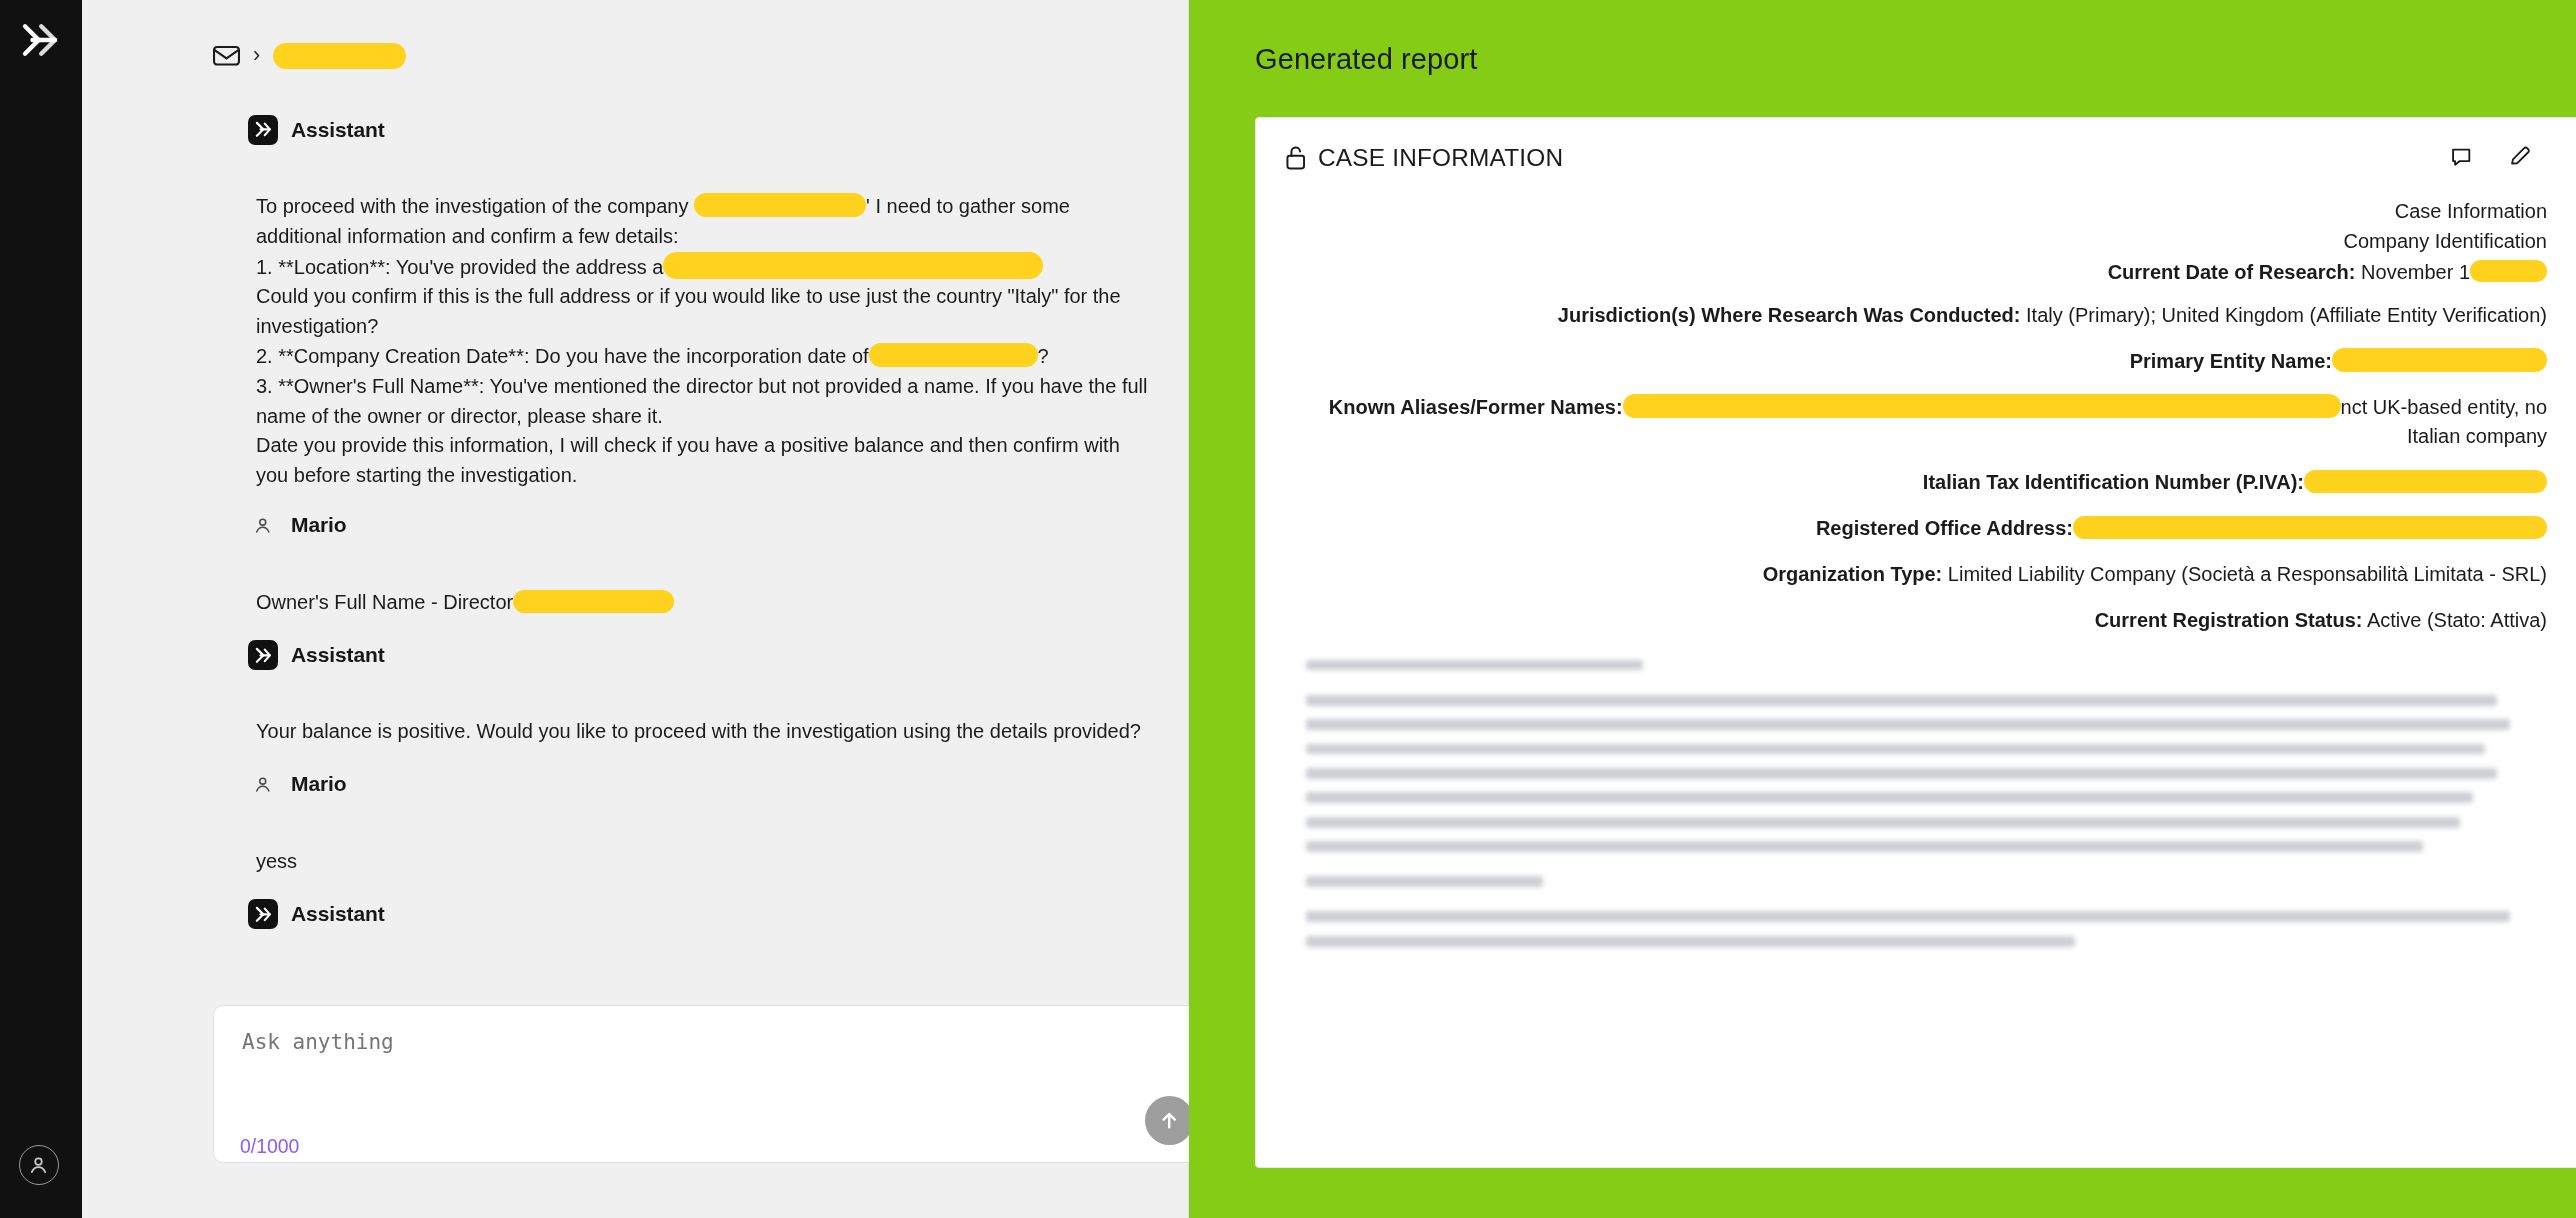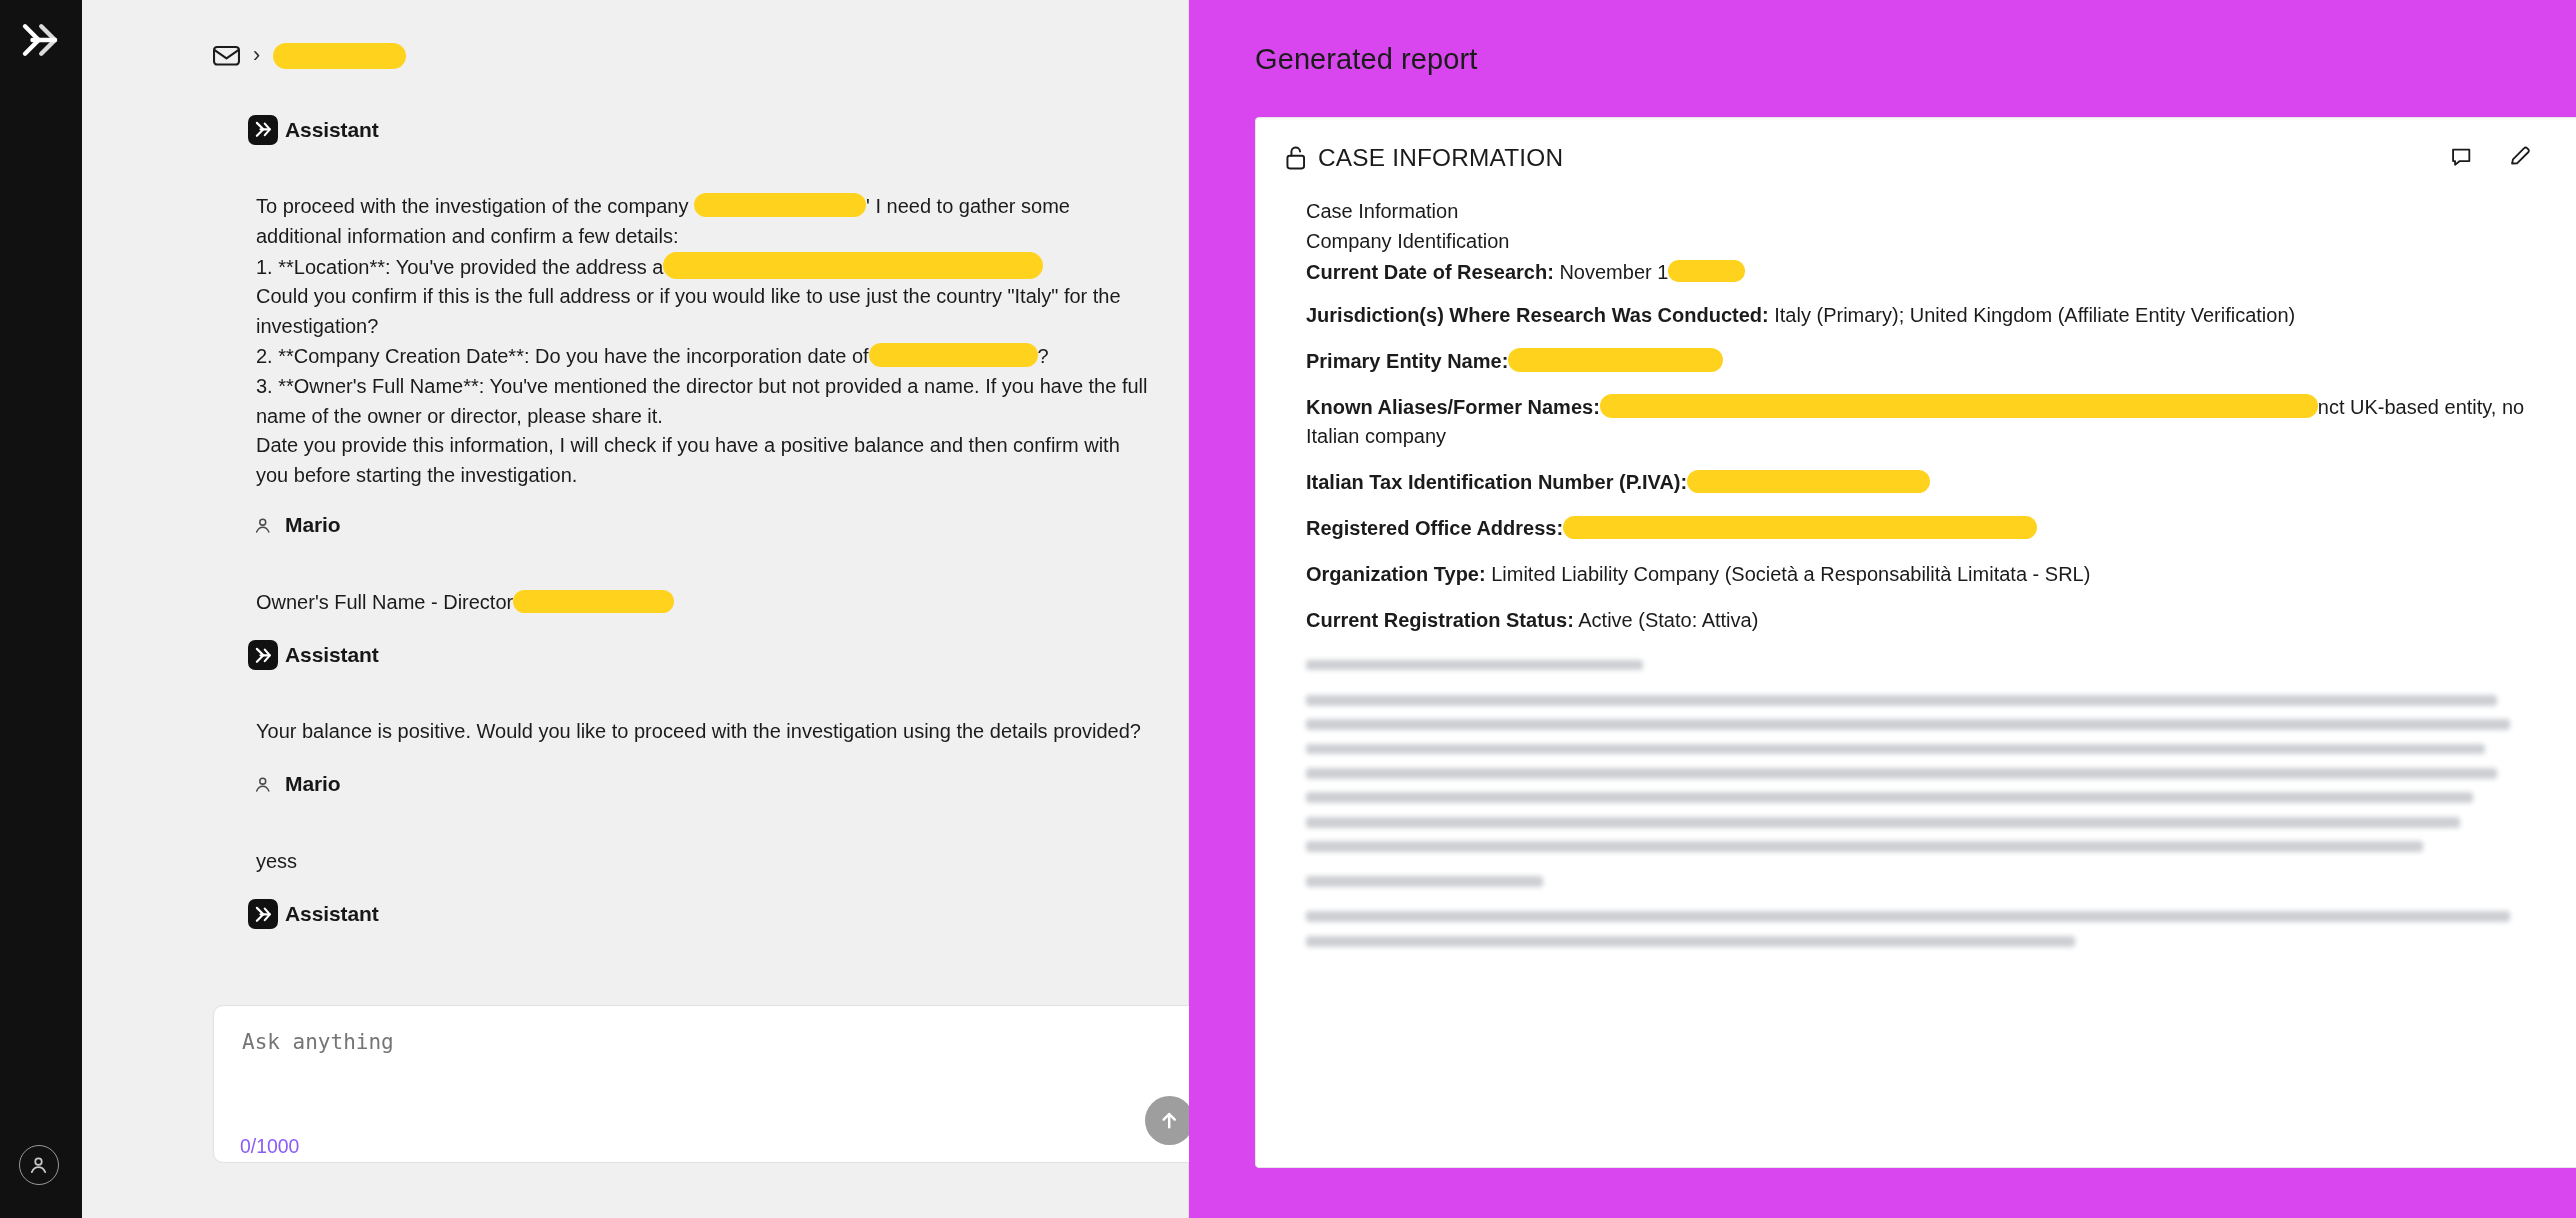--- a/index.html
+++ b/index.html
@@ -82,21 +82,21 @@
     width: 997px;
     height: 864px;
     overflow: hidden;
   }
   .chat-inner {
     width: 940px;
     position: relative;
   }
   .msg { position: relative; margin-bottom: 5.7px; }
   .msg-head {
-    display: flex; align-items: center; gap: 7px;
+    display: flex; align-items: center; gap: 13px;
     height: 37px;
     margin-bottom: 2.9px;
     padding-left: 35px;
   }
   .ava {
     width: 30px; height: 30px;
     border-radius: 7.2px;
     background: #111111;
     display: flex; align-items: center; justify-content: center;
     flex: 0 0 30px;
@@ -186,23 +186,24 @@
     border: none;
     display: flex; align-items: center; justify-content: center;
     cursor: pointer;
   }
   .composer-send svg { width: 24.4px; height: 24.4px; }
 
   
   .report-panel {
     flex: 1 1 auto;
     height: 100%;
-    background: #d946ef;
+    background: #84cc16;
     position: relative;
     overflow: hidden;
+    text-align: right;
   }
   .report-title {
     position: absolute;
     top: 43px; left: 66px;
     font-size: 29px;
     color: #1b1b1b;
     letter-spacing: 0.1px;
   }
   .report-card {
     position: absolute;

